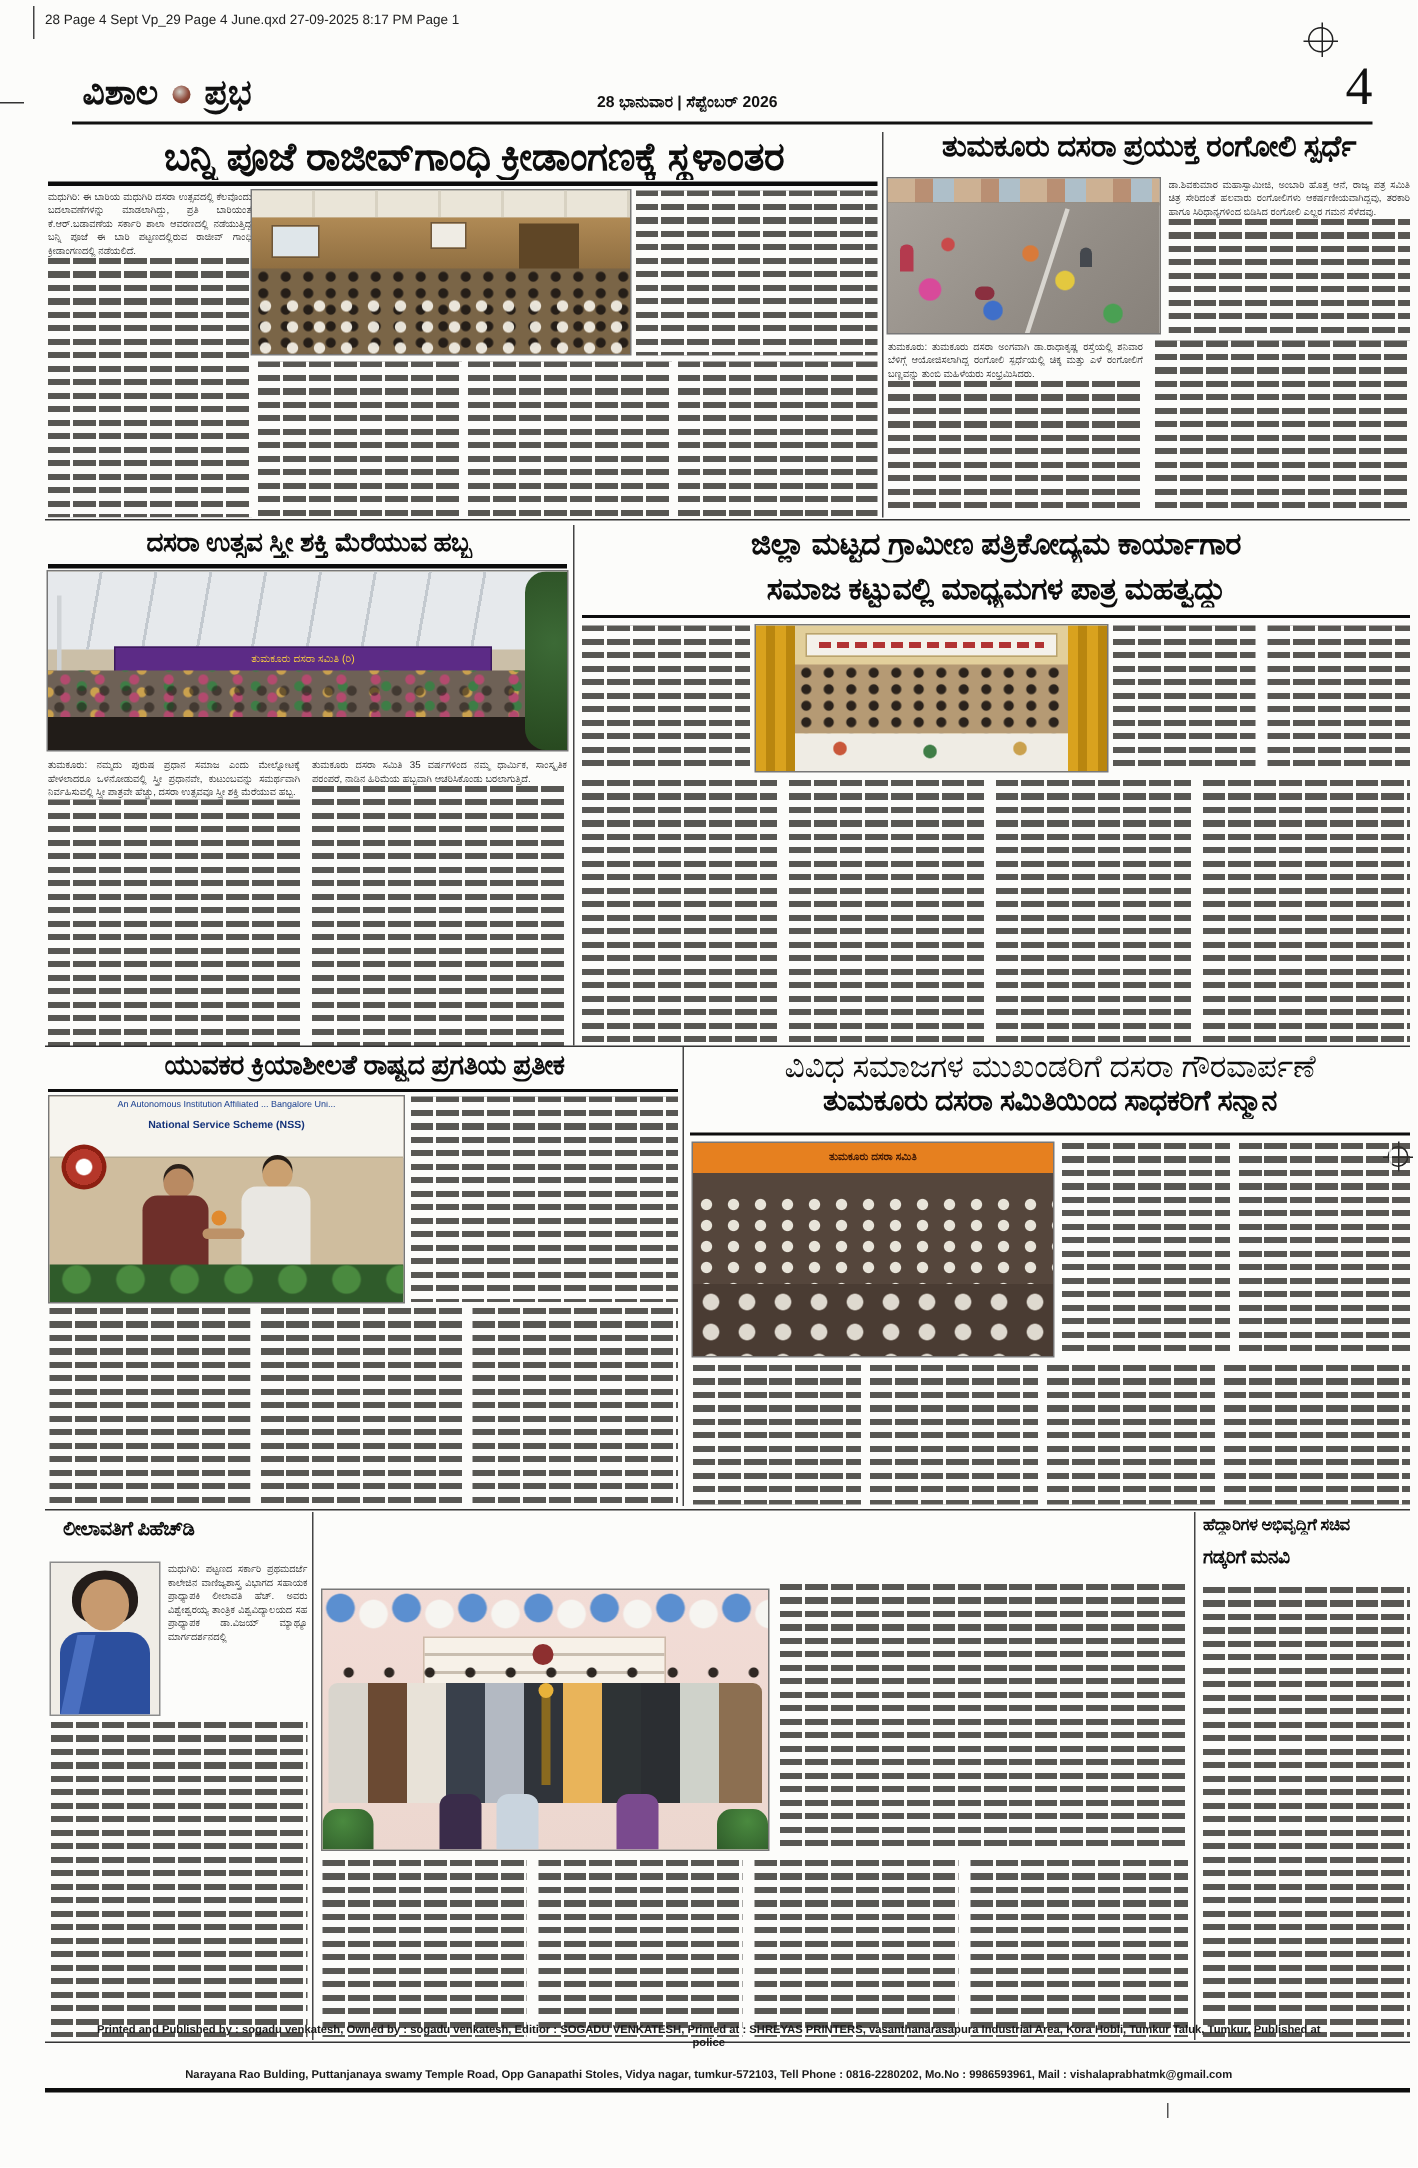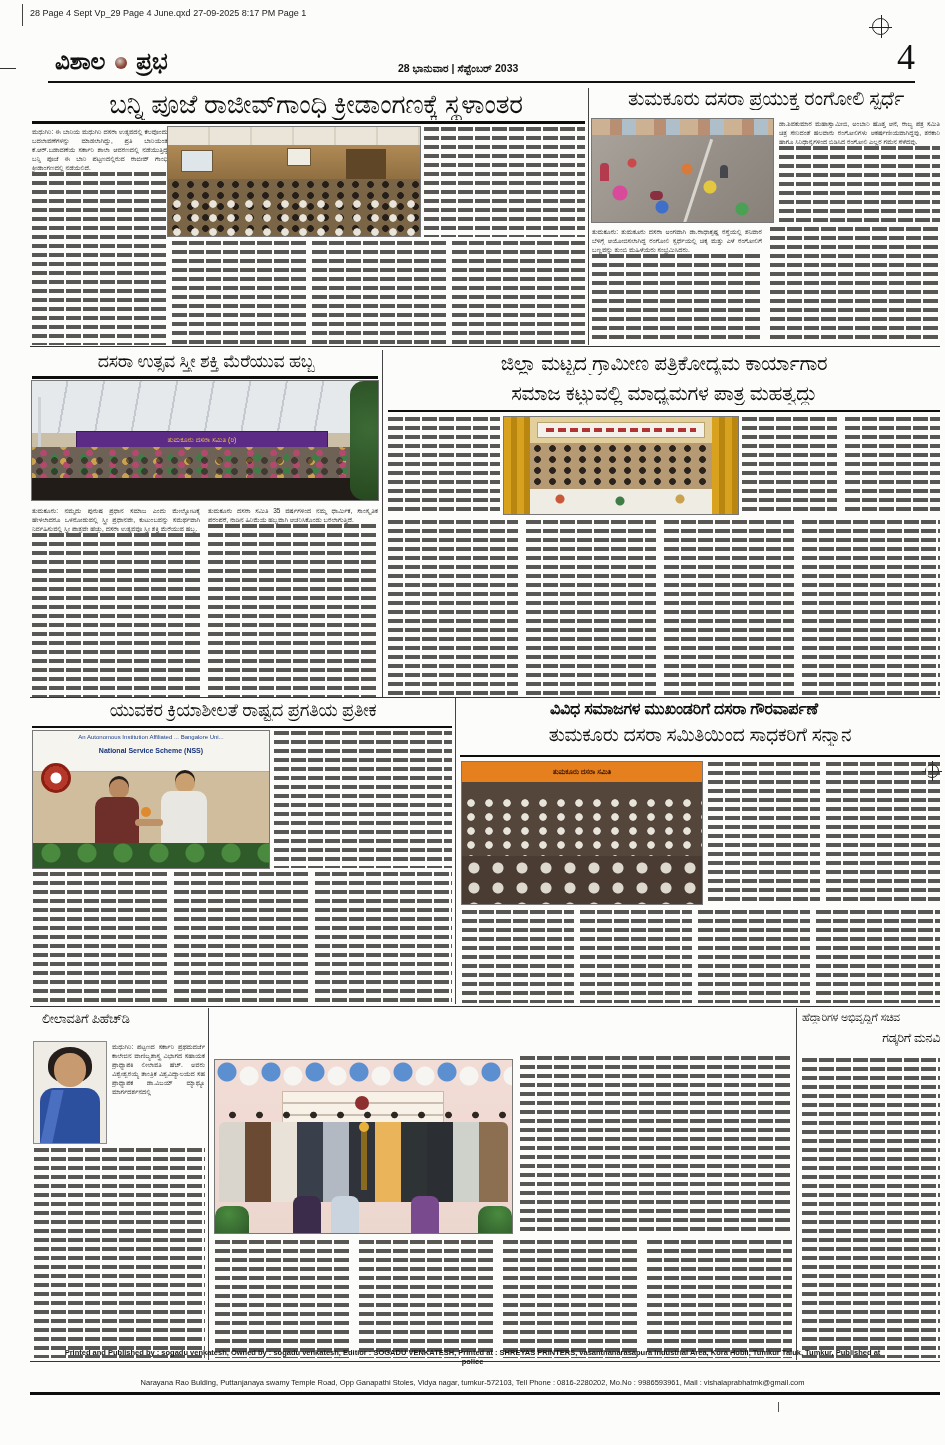--- a/index.html
+++ b/index.html
@@ -1,19 +1,19 @@
 <!DOCTYPE html>
 <html><head>
 <meta charset="utf-8">
 <style>
   html,body{margin:0;padding:0;background:#ffffff;}
   .page{position:relative;width:945px;height:1445px;background:#fcfcfa;
         font-family:"Liberation Sans",sans-serif;color:#111;overflow:hidden;}
   .abs{position:absolute;}
-  .hl{position:absolute;font-weight:normal;white-space:nowrap;overflow:hidden;
+  .hl{position:absolute;font-weight:bold;white-space:nowrap;overflow:hidden;
       text-align:center;letter-spacing:-.3px;color:#0d0d0d;}
   .vr{position:absolute;width:1px;background:#444;}
   .hr{position:absolute;height:1px;background:#333;}
   .col{position:absolute;display:flex;flex-direction:column;overflow:hidden;}
   .lead{font-size:6.5px;line-height:9px;text-align:justify;color:#1d1d1d;overflow:hidden;}
   .fill{flex:1;}
   .tx{background-image:
        repeating-linear-gradient(90deg,rgba(252,252,250,0) 0 15px,#fcfcfa 15px 17px),
        repeating-linear-gradient(180deg,#35332f 0 4px,rgba(0,0,0,0) 4px 9px);
       opacity:.82;}
@@ -44,21 +44,21 @@
   <div class="hr" style="left:0;top:68px;width:16px;"></div>
   <div class="regmark" style="left:872px;top:18px;width:15px;height:15px;"></div>
   <div class="regmark" style="left:925px;top:764px;width:12px;height:12px;"></div>
   <div class="vr" style="left:778px;top:1402px;height:10px;background:#555;"></div>
 
   <div class="abs" style="left:55px;top:48px;font-size:23px;font-weight:bold;white-space:nowrap;">
     <span>ವಿಶಾಲ</span>
     <span style="display:inline-block;width:12px;height:12px;border-radius:50%;margin:0 3px;background:radial-gradient(circle at 40% 35%,#d0cdc6,#8f4a3a 55%,#5a2b20);vertical-align:middle;"></span>
     <span>ಪ್ರಭ</span>
   </div>
-  <div class="abs" style="left:398px;top:62px;font-size:10.5px;font-weight:bold;">28 ಭಾನುವಾರ | ಸೆಪ್ಟೆಂಬರ್ 2033</div>
+  <div class="abs" style="left:398px;top:62px;font-size:10.5px;font-weight:bold;">28 ಭಾನುವಾರ | ಸೆಪ್ಟೆಂಬರ್ 2026</div>
   <div class="abs" style="left:897px;top:36px;font-size:36px;font-family:'Liberation Serif',serif;">4</div>
   <div class="hr" style="left:48px;top:81px;width:867px;height:2px;background:#111;"></div>
 
   <div class="hl" style="left:46px;top:89px;width:540px;font-size:26px;">ಬನ್ನಿ ಪೂಜೆ ರಾಜೀವ್‌ಗಾಂಧಿ ಕ್ರೀಡಾಂಗಣಕ್ಕೆ ಸ್ಥಳಾಂತರ</div>
   <div class="hr" style="left:32px;top:121px;width:553px;height:3px;background:#0d0d0d;"></div>
 
   <div class="col" style="left:32px;top:127px;width:136px;height:218px;">
     <div class="lead">ಮಧುಗಿರಿ: ಈ ಬಾರಿಯ ಮಧುಗಿರಿ ದಸರಾ ಉತ್ಸವದಲ್ಲಿ ಕೆಲವೊಂದು ಬದಲಾವಣೆಗಳನ್ನು ಮಾಡಲಾಗಿದ್ದು, ಪ್ರತಿ ಬಾರಿಯಂತೆ ಕೆ.ಆರ್.ಬಡಾವಣೆಯ ಸರ್ಕಾರಿ ಶಾಲಾ ಆವರಣದಲ್ಲಿ ನಡೆಯುತ್ತಿದ್ದ ಬನ್ನಿ ಪೂಜೆ ಈ ಬಾರಿ ಪಟ್ಟಣದಲ್ಲಿರುವ ರಾಜೀವ್ ಗಾಂಧಿ ಕ್ರೀಡಾಂಗಣದಲ್ಲಿ ನಡೆಯಲಿದೆ.</div>
     <div class="tx fill"></div>
   </div>
@@ -180,21 +180,21 @@
     <div class="abs" style="left:0;top:112px;width:100%;height:25px;background-color:#2f5b2a;background-image:radial-gradient(circle at 18px 10px,#4a8a3f 9px,rgba(0,0,0,0) 10px);background-size:36px 25px;"></div>
   </div>
 
   <div class="abs tx" style="left:274px;top:731px;width:178px;height:137px;"></div>
   <div class="abs tx" style="left:33px;top:872px;width:134px;height:131px;"></div>
   <div class="abs tx" style="left:174px;top:872px;width:134px;height:131px;"></div>
   <div class="abs tx" style="left:315px;top:872px;width:137px;height:131px;"></div>
 
   <div class="vr" style="left:455px;top:698px;height:306px;"></div>
 
-  <div class="hl" style="left:444px;top:700px;width:480px;font-size:16px;font-weight:700;">ವಿವಿಧ ಸಮಾಜಗಳ ಮುಖಂಡರಿಗೆ ದಸರಾ ಗೌರವಾರ್ಪಣೆ</div>
+  <div class="hl" style="left:460px;top:700px;width:480px;font-size:21px;font-weight:400;">ವಿವಿಧ ಸಮಾಜಗಳ ಮುಖಂಡರಿಗೆ ದಸರಾ ಗೌರವಾರ್ಪಣೆ</div>
   <div class="hl" style="left:460px;top:724px;width:480px;font-size:19px;">ತುಮಕೂರು ದಸರಾ ಸಮಿತಿಯಿಂದ ಸಾಧಕರಿಗೆ ಸನ್ಮಾನ</div>
   <div class="hr" style="left:460px;top:755px;width:480px;height:2px;background:#0d0d0d;"></div>
 
   <div class="photo" style="left:462px;top:762px;width:240px;height:142px;">
     <div class="abs" style="left:0;top:0;width:100%;height:20px;background:#e6801f;">
       <div class="bannertext" style="left:0;top:0;width:100%;height:20px;line-height:20px;font-size:7px;font-weight:bold;color:#3a1404;">ತುಮಕೂರು ದಸರಾ ಸಮಿತಿ</div>
     </div>
     <div class="abs" style="left:0;top:20px;width:100%;height:122px;background:#55463c;"></div>
     <div class="abs dotsLight" style="left:0;top:34px;width:100%;height:60px;"></div>
     <div class="abs" style="left:0;top:94px;width:100%;height:48px;background-color:#4a3c33;background-image:radial-gradient(circle at 12px 12px,#ded9cf 5px,rgba(0,0,0,0) 6px);background-size:24px 20px;"></div>
@@ -246,21 +246,21 @@
 
   <div class="abs tx" style="left:520px;top:1056px;width:272px;height:178px;"></div>
   <div class="abs tx" style="left:215px;top:1240px;width:136px;height:118px;"></div>
   <div class="abs tx" style="left:359px;top:1240px;width:136px;height:118px;"></div>
   <div class="abs tx" style="left:503px;top:1240px;width:136px;height:118px;"></div>
   <div class="abs tx" style="left:647px;top:1240px;width:145px;height:118px;"></div>
 
   <div class="vr" style="left:796px;top:1008px;height:352px;"></div>
 
   <div class="hl" style="left:802px;top:1011px;width:138px;font-size:11px;text-align:left;">ಹೆದ್ದಾರಿಗಳ ಅಭಿವೃದ್ಧಿಗೆ ಸಚಿವ</div>
-  <div class="hl" style="left:802px;top:1031px;width:138px;font-size:12.5px;text-align:right;">ಗಡ್ಕರಿಗೆ ಮನವಿ</div>
+  <div class="hl" style="left:802px;top:1031px;width:138px;font-size:12.5px;text-align:left;">ಗಡ್ಕರಿಗೆ ಮನವಿ</div>
   <div class="abs tx" style="left:802px;top:1058px;width:138px;height:300px;"></div>
 
   <div class="hr" style="left:30px;top:1361px;width:910px;"></div>
   <div class="abs" style="left:60px;top:1348px;width:825px;font-size:7.5px;font-weight:600;text-align:center;color:#1a1a1a;">Printed and Published by : sogadu venkatesh, Owned by : sogadu venkatesh, Editior : SOGADU VENKATESH, Printed at : SHREYAS PRINTERS, vasanthanarasapura Industrial Area, Kora Hobli, Tumkur Taluk, Tumkur, Published at police</div>
-  <div class="abs" style="left:60px;top:1378px;width:825px;font-size:7.5px;font-weight:400;text-align:center;color:#1a1a1a;">Narayana Rao Bulding, Puttanjanaya swamy Temple Road, Opp Ganapathi Stoles, Vidya nagar, tumkur-572103, Tell Phone : 0816-2280202, Mo.No : 9986593961, Mail : vishalaprabhatmk@gmail.com</div>
+  <div class="abs" style="left:60px;top:1378px;width:825px;font-size:7.5px;font-weight:700;text-align:center;color:#1a1a1a;">Narayana Rao Bulding, Puttanjanaya swamy Temple Road, Opp Ganapathi Stoles, Vidya nagar, tumkur-572103, Tell Phone : 0816-2280202, Mo.No : 9986593961, Mail : vishalaprabhatmk@gmail.com</div>
   <div class="hr" style="left:30px;top:1392px;width:910px;height:3px;background:#0d0d0d;"></div>
 
 </div>
 
 </body></html>

